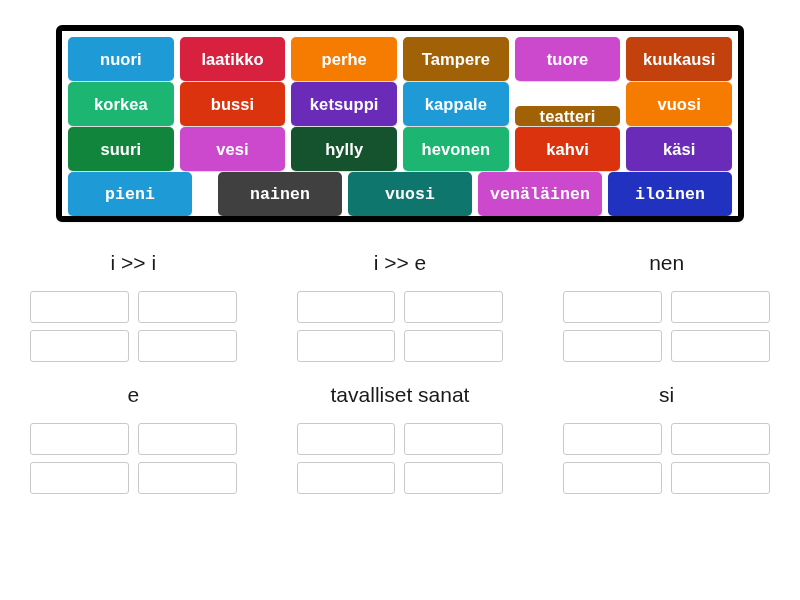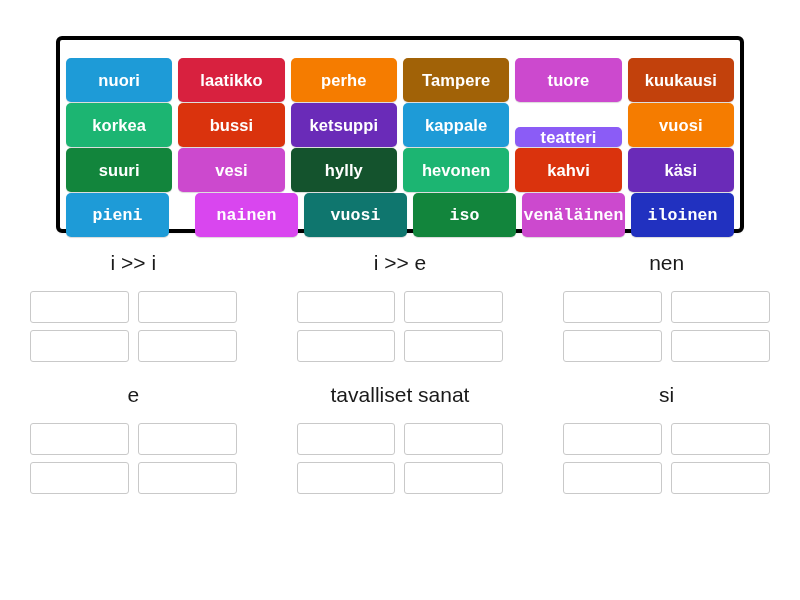--- a/index.html
+++ b/index.html
@@ -12,29 +12,29 @@
     background: #ffffff;
     font-family: "Liberation Sans", sans-serif;
     overflow: hidden;
     position: relative;
   }
 
   
   #word-bank {
     position: absolute;
     left: 56px;
-    top: 36px;
+    top: 25px;
     width: 688px;
     height: 197px;
     box-sizing: border-box;
     background: #ffffff;
-    border: 4px solid #000000;
+    border: 6px solid #000000;
     border-radius: 6px;
     box-shadow: 0 1px 2px rgba(0,0,0,0.06);
-    padding: 18px 6px;
+    padding: 6px 6px;
   }
   .tile-row {
     display: flex;
     gap: 6px;
     height: 44px;
     margin-bottom: 1px;
   }
   .tile-row:last-child { margin-bottom: 0; font-family: Liberation Mono, monospace; }
 
   .tile {
@@ -102,36 +102,35 @@
       <div class="tile" style="background: rgb(245, 124, 0);">perhe</div>
       <div class="tile" style="background: #a16207; text-align: center;">Tampere</div>
       <div class="tile" style="background: rgb(204, 73, 206);">tuore</div>
       <div class="tile" style="background: #c2410c;">kuukausi</div>
     </div>
     <div class="tile-row">
       <div class="tile" style="background: rgb(28, 181, 114);">korkea</div>
       <div class="tile" style="background: rgb(218, 51, 13);">bussi</div>
       <div class="tile" style="background: rgb(106, 43, 184);">ketsuppi</div>
       <div class="tile" style="background: rgb(30, 155, 215);">kappale</div>
-      <div class="tile" style="background: #8b5cf6; margin-top: 24px;">teatteri</div>
+      <div class="tile" style="background: #a16207; margin-top: 24px;">teatteri</div>
       <div class="tile" style="background: rgb(245, 124, 0);">vuosi</div>
     </div>
     <div class="tile-row">
       <div class="tile" style="background: rgb(18, 133, 60);">suuri</div>
       <div class="tile" style="background: rgb(204, 73, 206);">vesi</div>
       <div class="tile" style="background: #14532d;">hylly</div>
       <div class="tile" style="background: rgb(28, 181, 114);">hevonen</div>
       <div class="tile" style="background: rgb(218, 51, 13);">kahvi</div>
       <div class="tile" style="background: rgb(106, 43, 184);">käsi</div>
     </div>
     <div class="tile-row">
       <div class="tile" style="background: rgb(30, 155, 215);">pieni</div>
-      <div class="tile" style="background: #d946ef; margin-left: 20px;">nainen</div>
+      <div class="tile" style="background: #404040; margin-left: 20px;">nainen</div>
       <div class="tile" style="background: #0f766e;">vuosi</div>
-      <div class="tile" style="background: rgb(18, 133, 60);">iso</div>
       <div class="tile" style="background: rgb(204, 73, 206);">venäläinen</div>
       <div class="tile" style="background: rgb(33, 49, 192);">iloinen</div>
     </div>
   </div>
 
 <div id="categories">
     <div class="category">
       <div class="category-title">i &gt;&gt; i</div>
       <div class="slot-grid">
         <div class="slot"></div>

